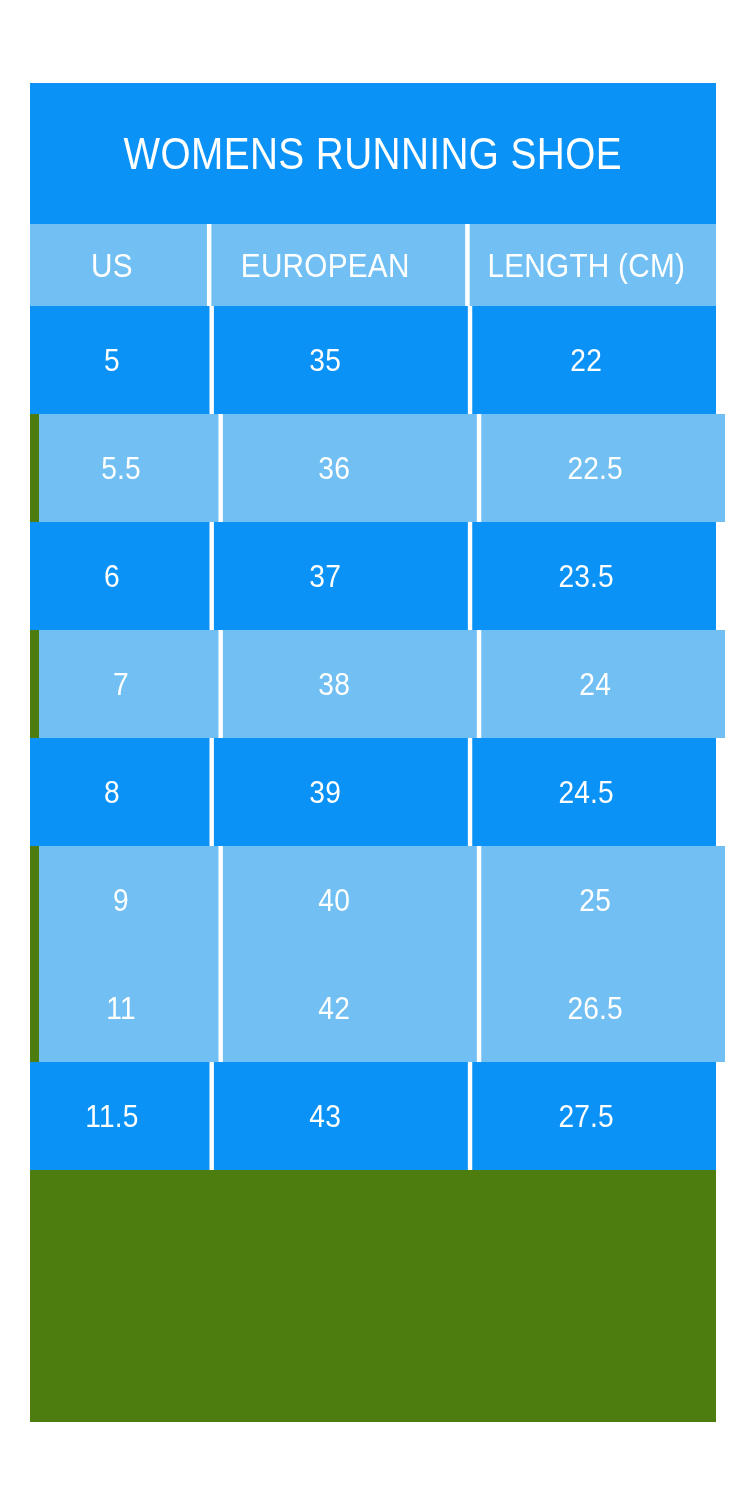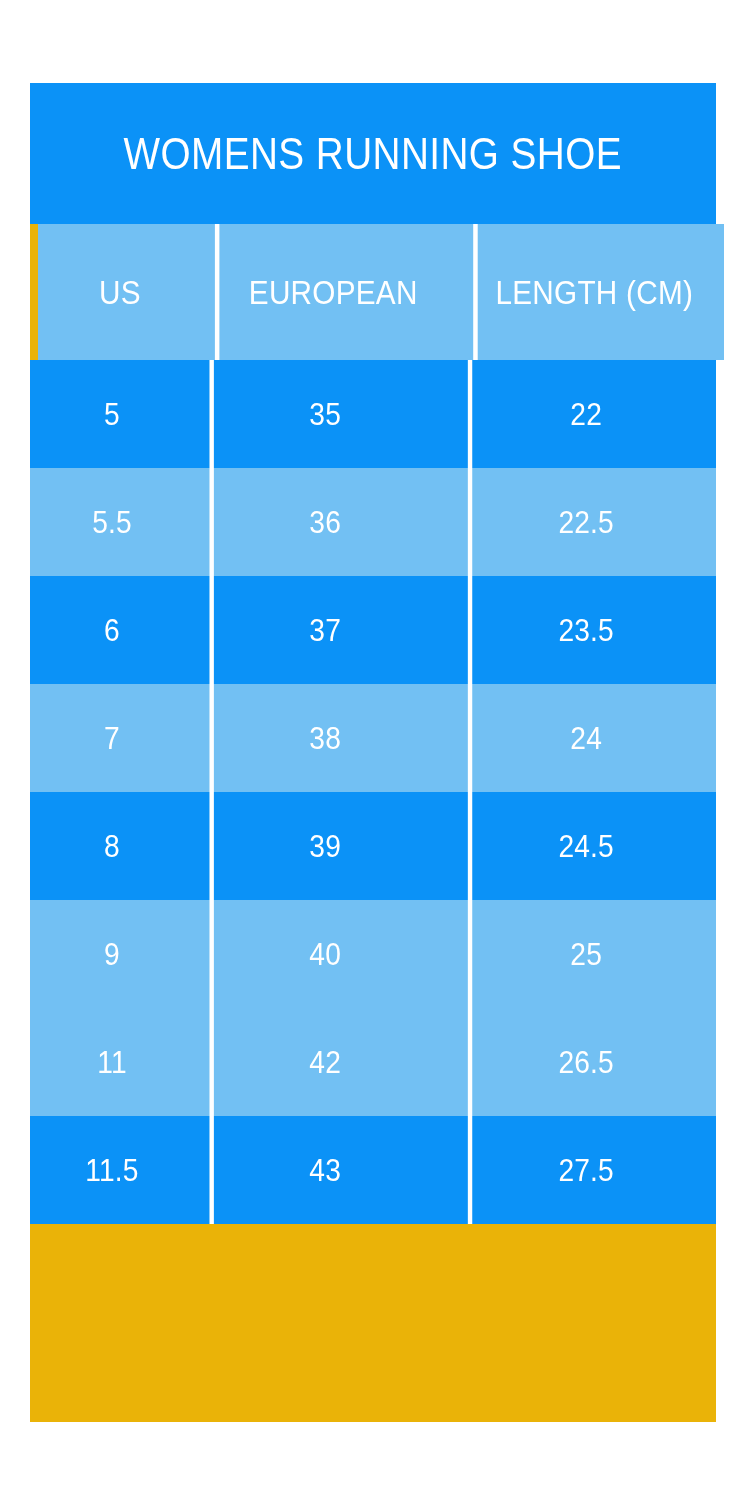--- a/index.html
+++ b/index.html
@@ -14,21 +14,21 @@
     font-family: "Liberation Sans", "DejaVu Sans", sans-serif;
     overflow: hidden;
   }
 
   #chart-frame {
     position: absolute;
     left: 30px;
     top: 83px;
     width: 686px;
     height: 1339px;
-    background: #eab308;
+    background: #4d7c0f;
   }
 
   
   .chart-title-bar {
     height: 141px;
     background: #0b92f7;
     display: flex;
     align-items: center;
     justify-content: center;
   }
@@ -58,35 +58,34 @@
     text-align: center;
     line-height: 1;
     overflow: hidden;
   }
   .cell.col-us      { width: 164px; }
   .cell.col-eu      { width: 258px; border-left: 5px solid #ffffff; }
   .cell.col-len     { width: 264px; border-left: 5px solid #ffffff; }
 
   
   .header-row {
-    height: 136px;
+    height: 82px;
     background: #72c0f3;
-    margin-left: 8px;
   }
   .header-row .cell {
     font-size: 33px;
     font-weight: 400;
     letter-spacing: 0.3px;
     transform: scaleX(0.9);
   }
 
   
   .data-row { height: 108px; }
   .data-row.dark  { background: #0b92f7; }
-  .data-row.light { background: #72c0f3; }
+  .data-row.light { background: #72c0f3; margin-left: 9px; }
   .data-row .cell {
     font-size: 32px;
     font-weight: 400;
     letter-spacing: 0.2px;
     transform: scaleX(0.88);
   }
 </style>
 </head>
 <body>
 

